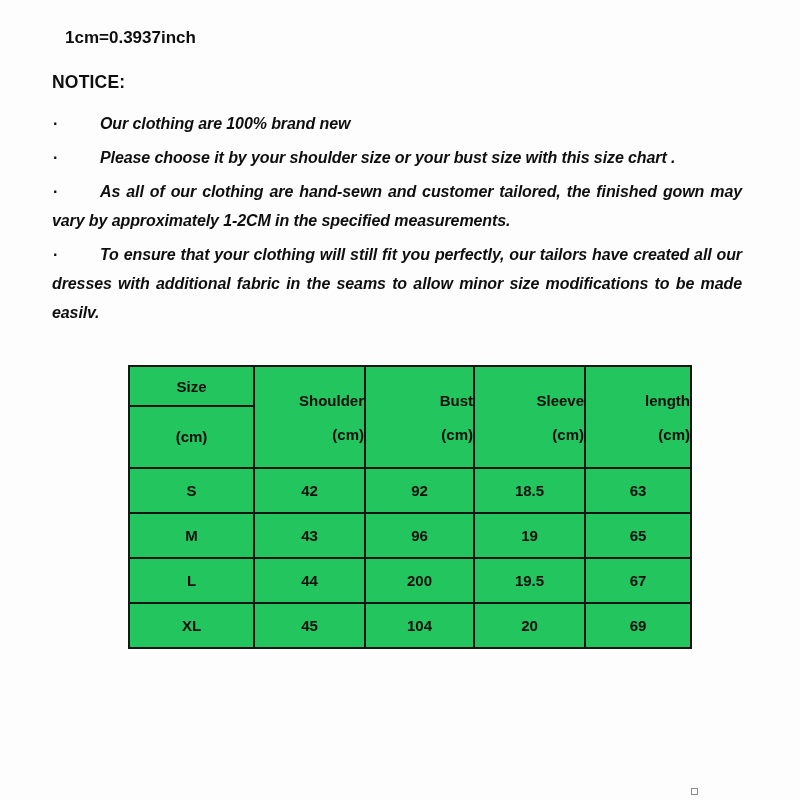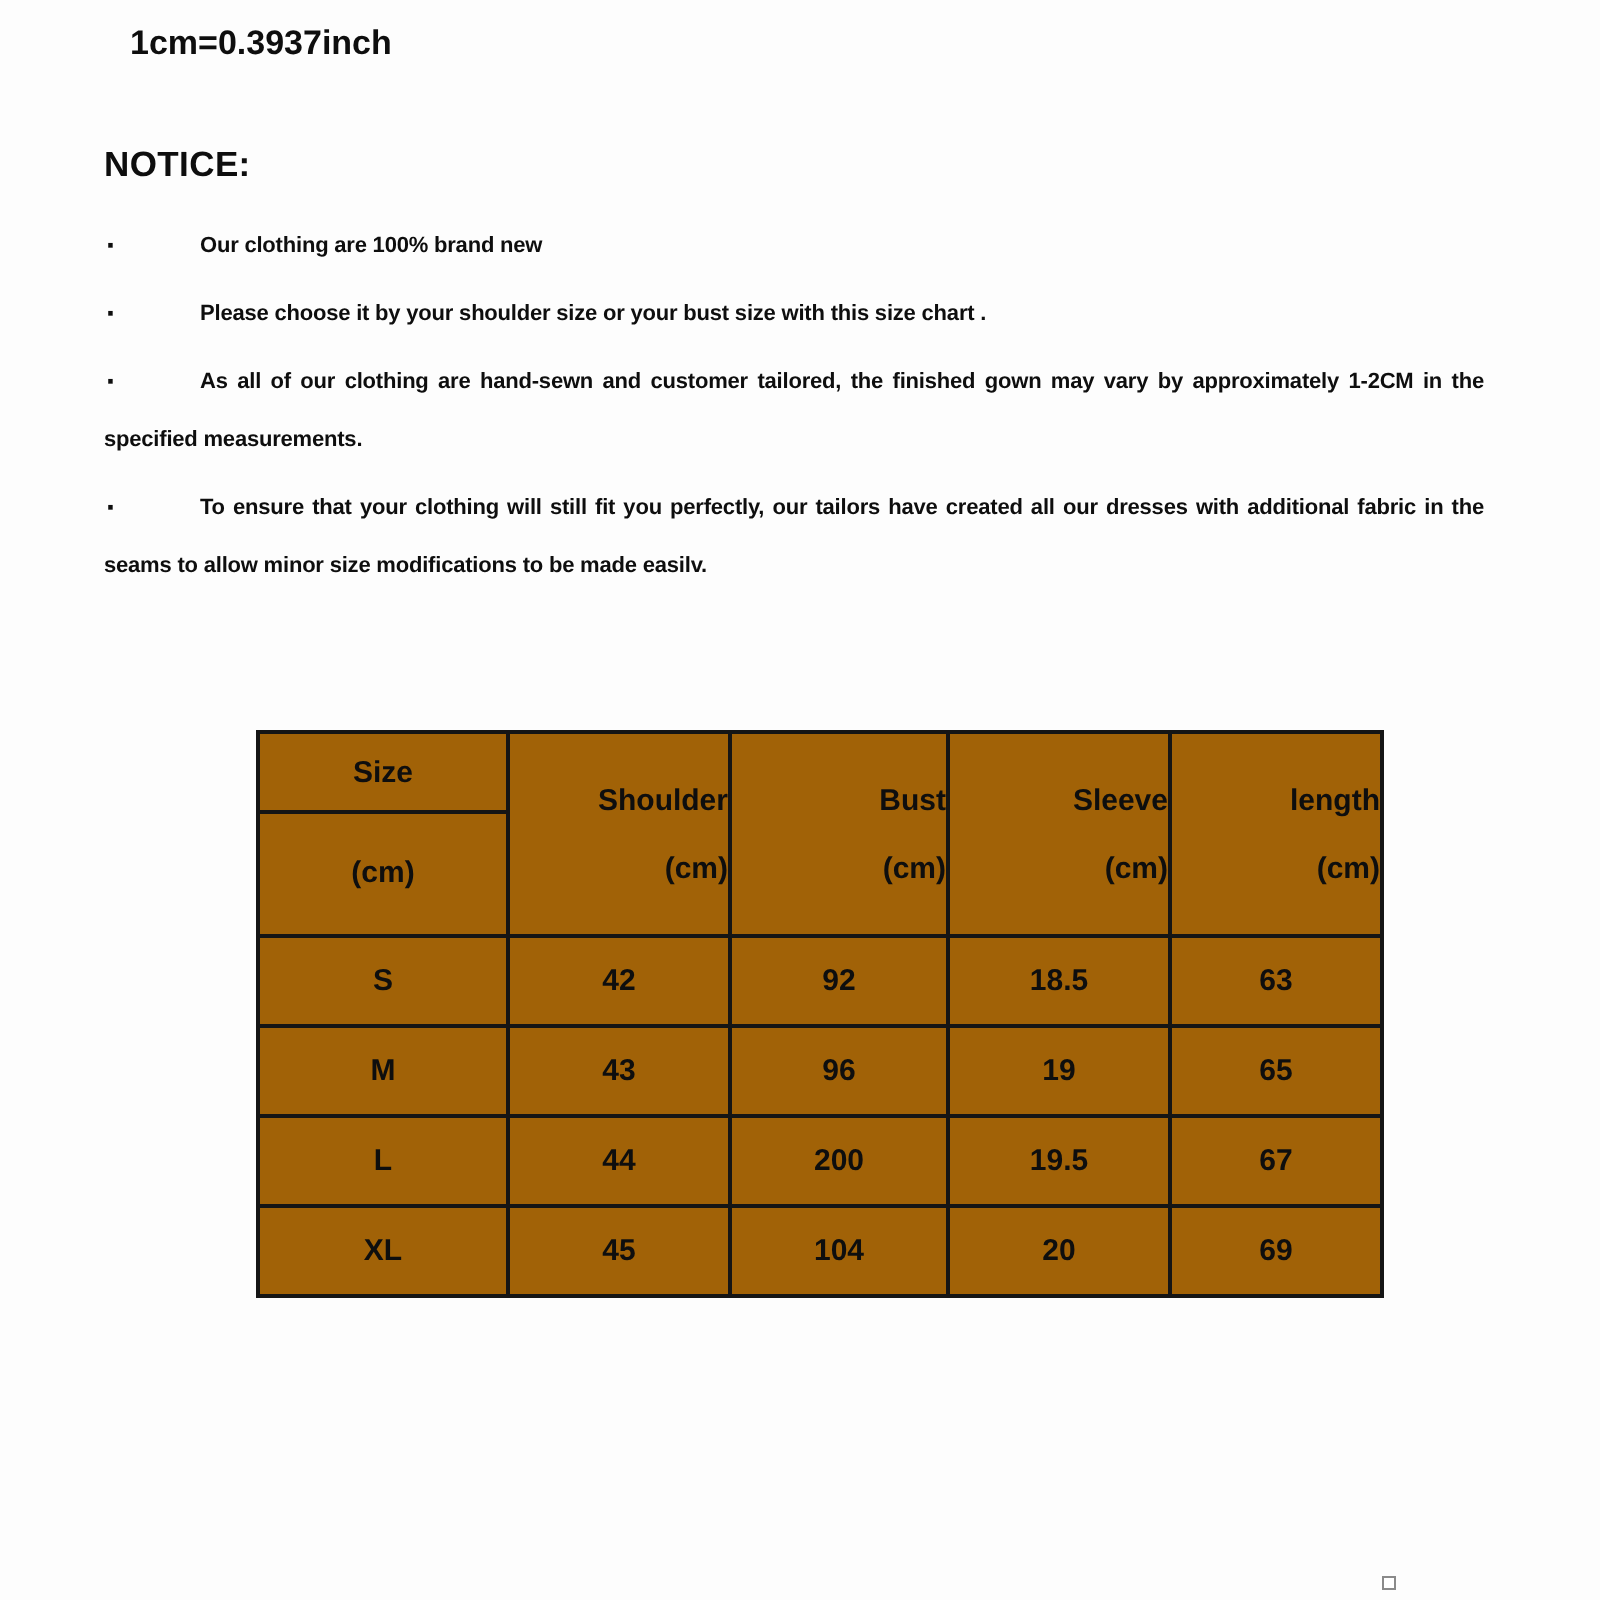--- a/index.html
+++ b/index.html
@@ -8,21 +8,21 @@
     width: 800px; height: 800px;
     background: #fdfdfd;
     font-family: "Liberation Sans", sans-serif;
     color: #0e0e0e;
     position: relative;
     overflow: hidden;
     -webkit-font-smoothing: antialiased;
   }
   .conversion-note {
     position: absolute;
-    left: 65px; top: 12px;
+    left: 65px; top: 28px;
     font-size: 17px;
     font-weight: 700;
   }
   .notice-block {
     position: absolute;
     left: 52px; top: 72px;
     width: 690px;
   }
   .notice-title {
     font-size: 17.5px;
@@ -36,35 +36,36 @@
   }
   .bullet-dot {
     position: absolute;
     left: 1px; top: 0;
     font-size: 16px;
     font-weight: 700;
     line-height: 29px;
   }
   .bullet-text {
     margin: 0;
-    font-size: 11px;
+    font-size: 16px;
     font-weight: 700;
     line-height: 29px;
     text-indent: 48px;
     text-align: justify;
     letter-spacing: -0.1px;
+    font-style: italic;
   }
   
   .size-table {
     position: absolute;
     left: 128px; top: 365px;
     border-collapse: collapse;
     table-layout: fixed;
     width: 562px;
-    background: #a16207;
+    background: #22c55e;
   }
   .size-table th, .size-table td {
     border: 2px solid #151515;
     padding: 0;
     font-weight: 700;
     text-align: center;
     vertical-align: middle;
     font-size: 15px;
   }
   .size-header-cell { height: 102px; }

